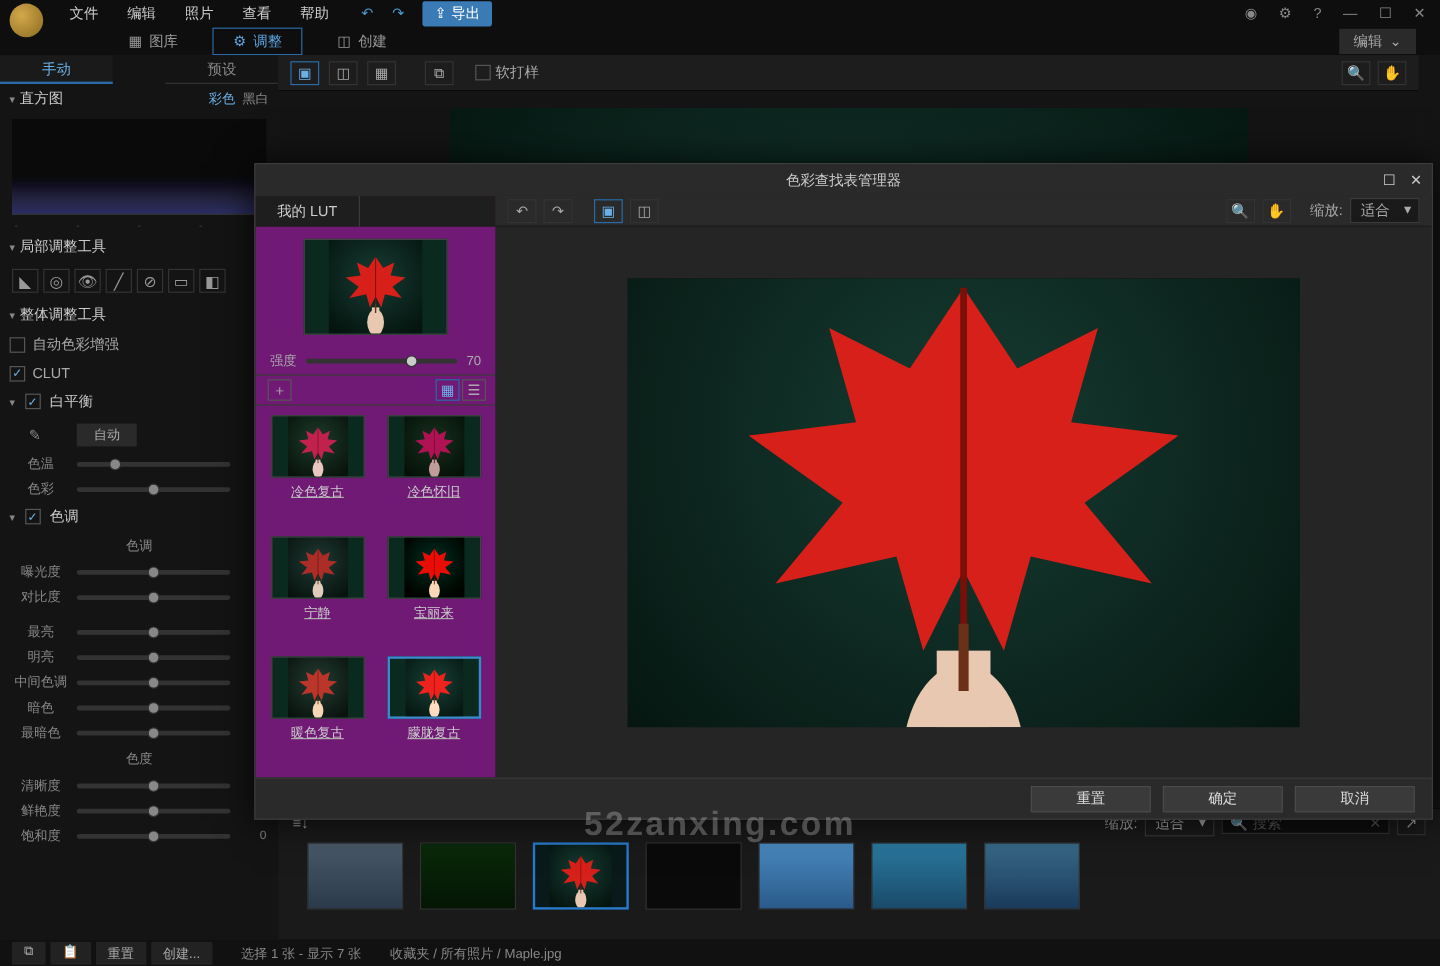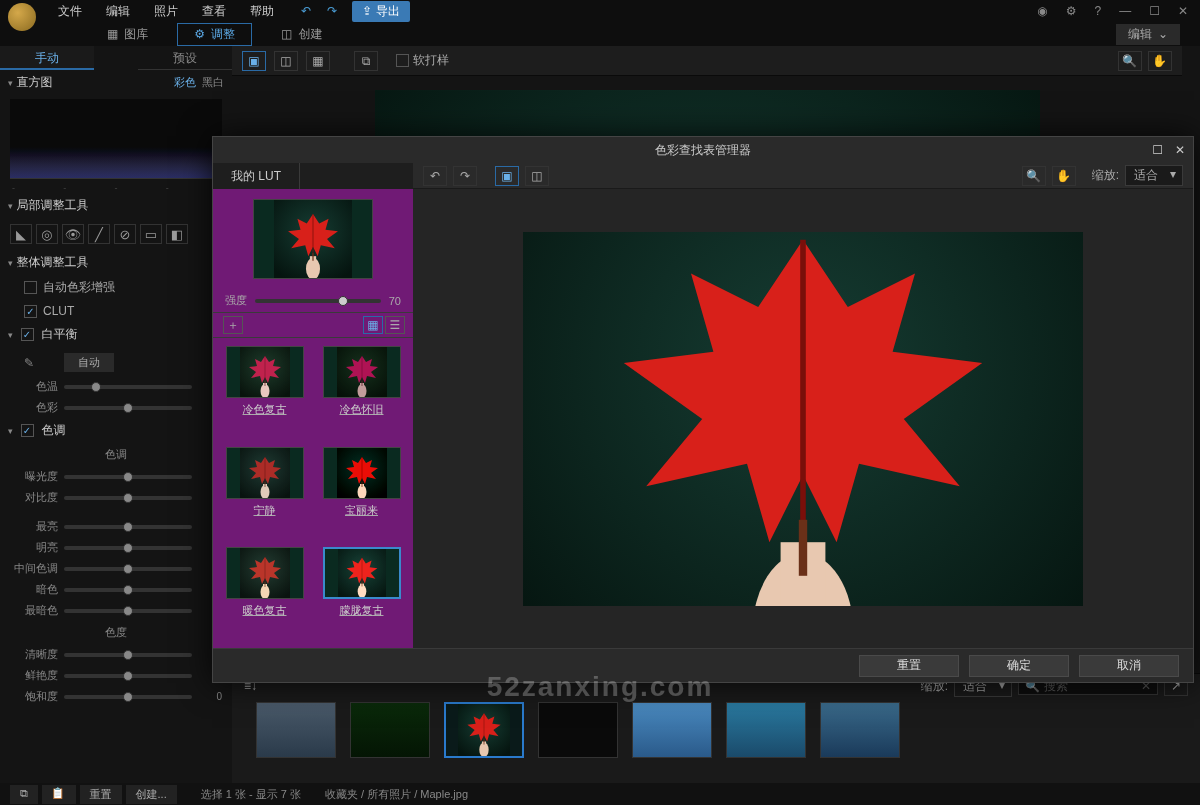--- a/index.html
+++ b/index.html
@@ -35,25 +35,25 @@
 .hdr-right { margin-left: auto; display: flex; gap: 6px; font-size: 11px; color: #888; }
 .hdr-right .active { color: #6ab0e8; }
 
 .histogram { height: 80px; margin: 4px 10px; background: linear-gradient(to top, rgba(0,50,200,.5), transparent 40%), linear-gradient(to top, rgba(200,0,0,.4), transparent 35%), linear-gradient(to top, rgba(0,200,0,.3), transparent 30%), #0a0a0a; position: relative; }
 .histogram::after { content:''; position:absolute; bottom:0; left:0; right:0; height:1px; background:#333; }
 .hist-ticks { display: flex; justify-content: space-between; padding: 0 12px; color: #444; font-size: 9px; }
 
 .tool-row { display: flex; gap: 4px; padding: 6px 10px; }
 .tool-ic { width: 22px; height: 20px; border: 1px solid #333; display: flex; align-items: center; justify-content: center; color: #999; cursor: pointer; font-size: 13px; }
 
-.check-row { display: flex; align-items: center; gap: 6px; padding: 4px 24px; color: #aaa; }
+.check-row { display: flex; align-items: center; gap: 6px; padding: 4px 8px; color: #aaa; }
 .chk { width: 13px; height: 13px; border: 1px solid #555; display: inline-flex; align-items: center; justify-content: center; font-size: 10px; color: #6ab0e8; }
 
 .slider-row { display: flex; align-items: center; padding: 3px 10px; gap: 6px; }
-.slider-row .lbl { width: 48px; text-align: right; color: #888; font-size: 11px; }
+.slider-row .lbl { width: 48px; text-align: center; color: #888; font-size: 11px; }
 .slider { flex: 1; height: 4px; background: #333; position: relative; border-radius: 2px; }
 .slider .thumb { position: absolute; top: -3px; width: 10px; height: 10px; background: #888; border-radius: 50%; transform: translateX(-50%); }
 .slider-row .val { width: 24px; text-align: right; color: #888; font-size: 10px; }
 
 .auto-btn { margin-left: 54px; padding: 2px 14px; background: #2a2a2a; color: #aaa; font-size: 11px; cursor: pointer; display: inline-block; }
 .brush-ic { margin: 6px 0 4px 24px; color: #888; display: flex; align-items: center; gap: 20px; }
 
 .sub-label { text-align: center; padding: 4px 0; color: #888; font-size: 11px; }
 
 

